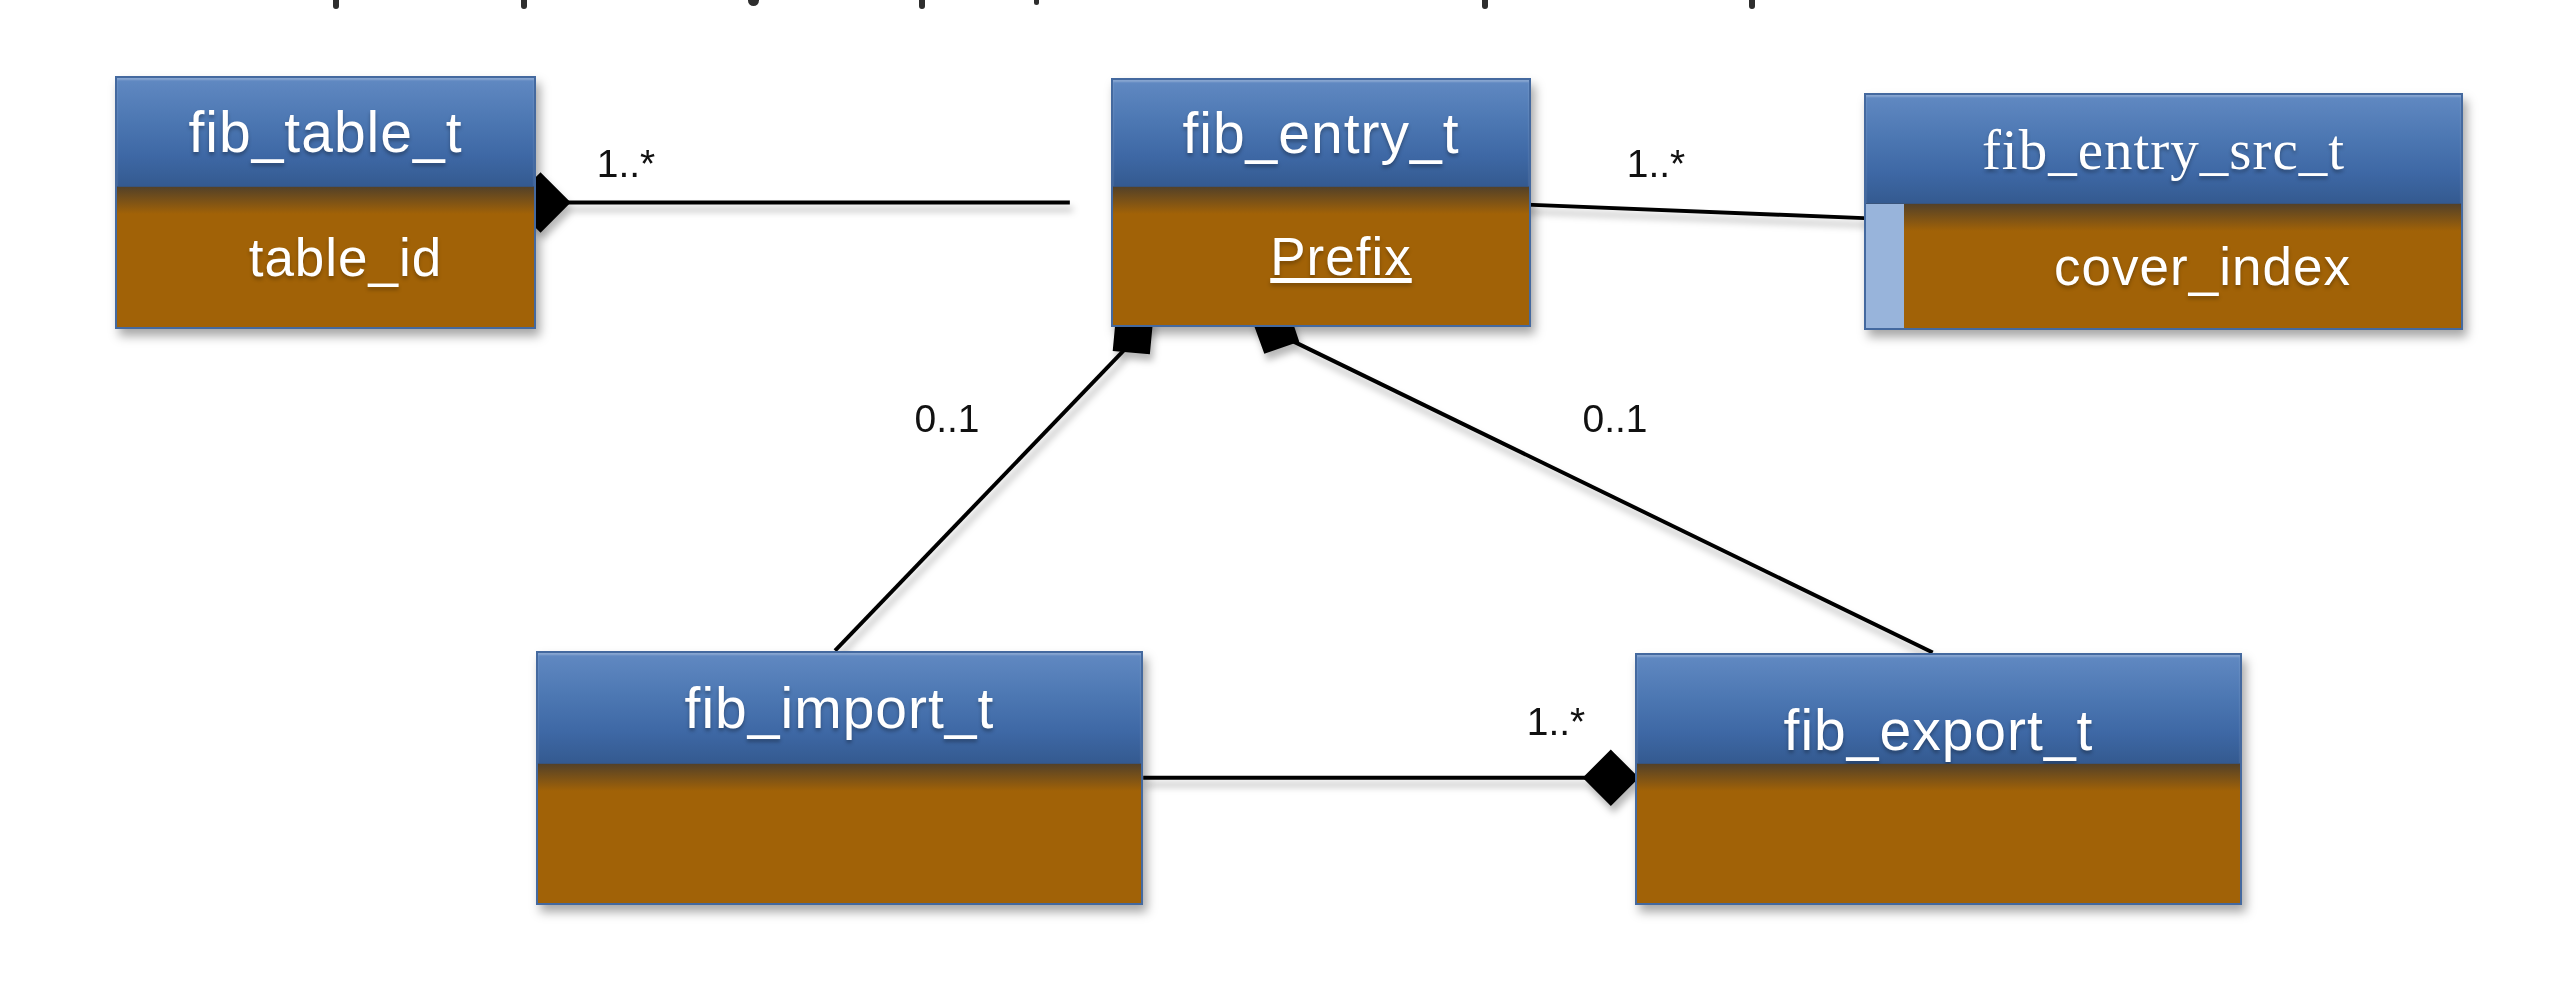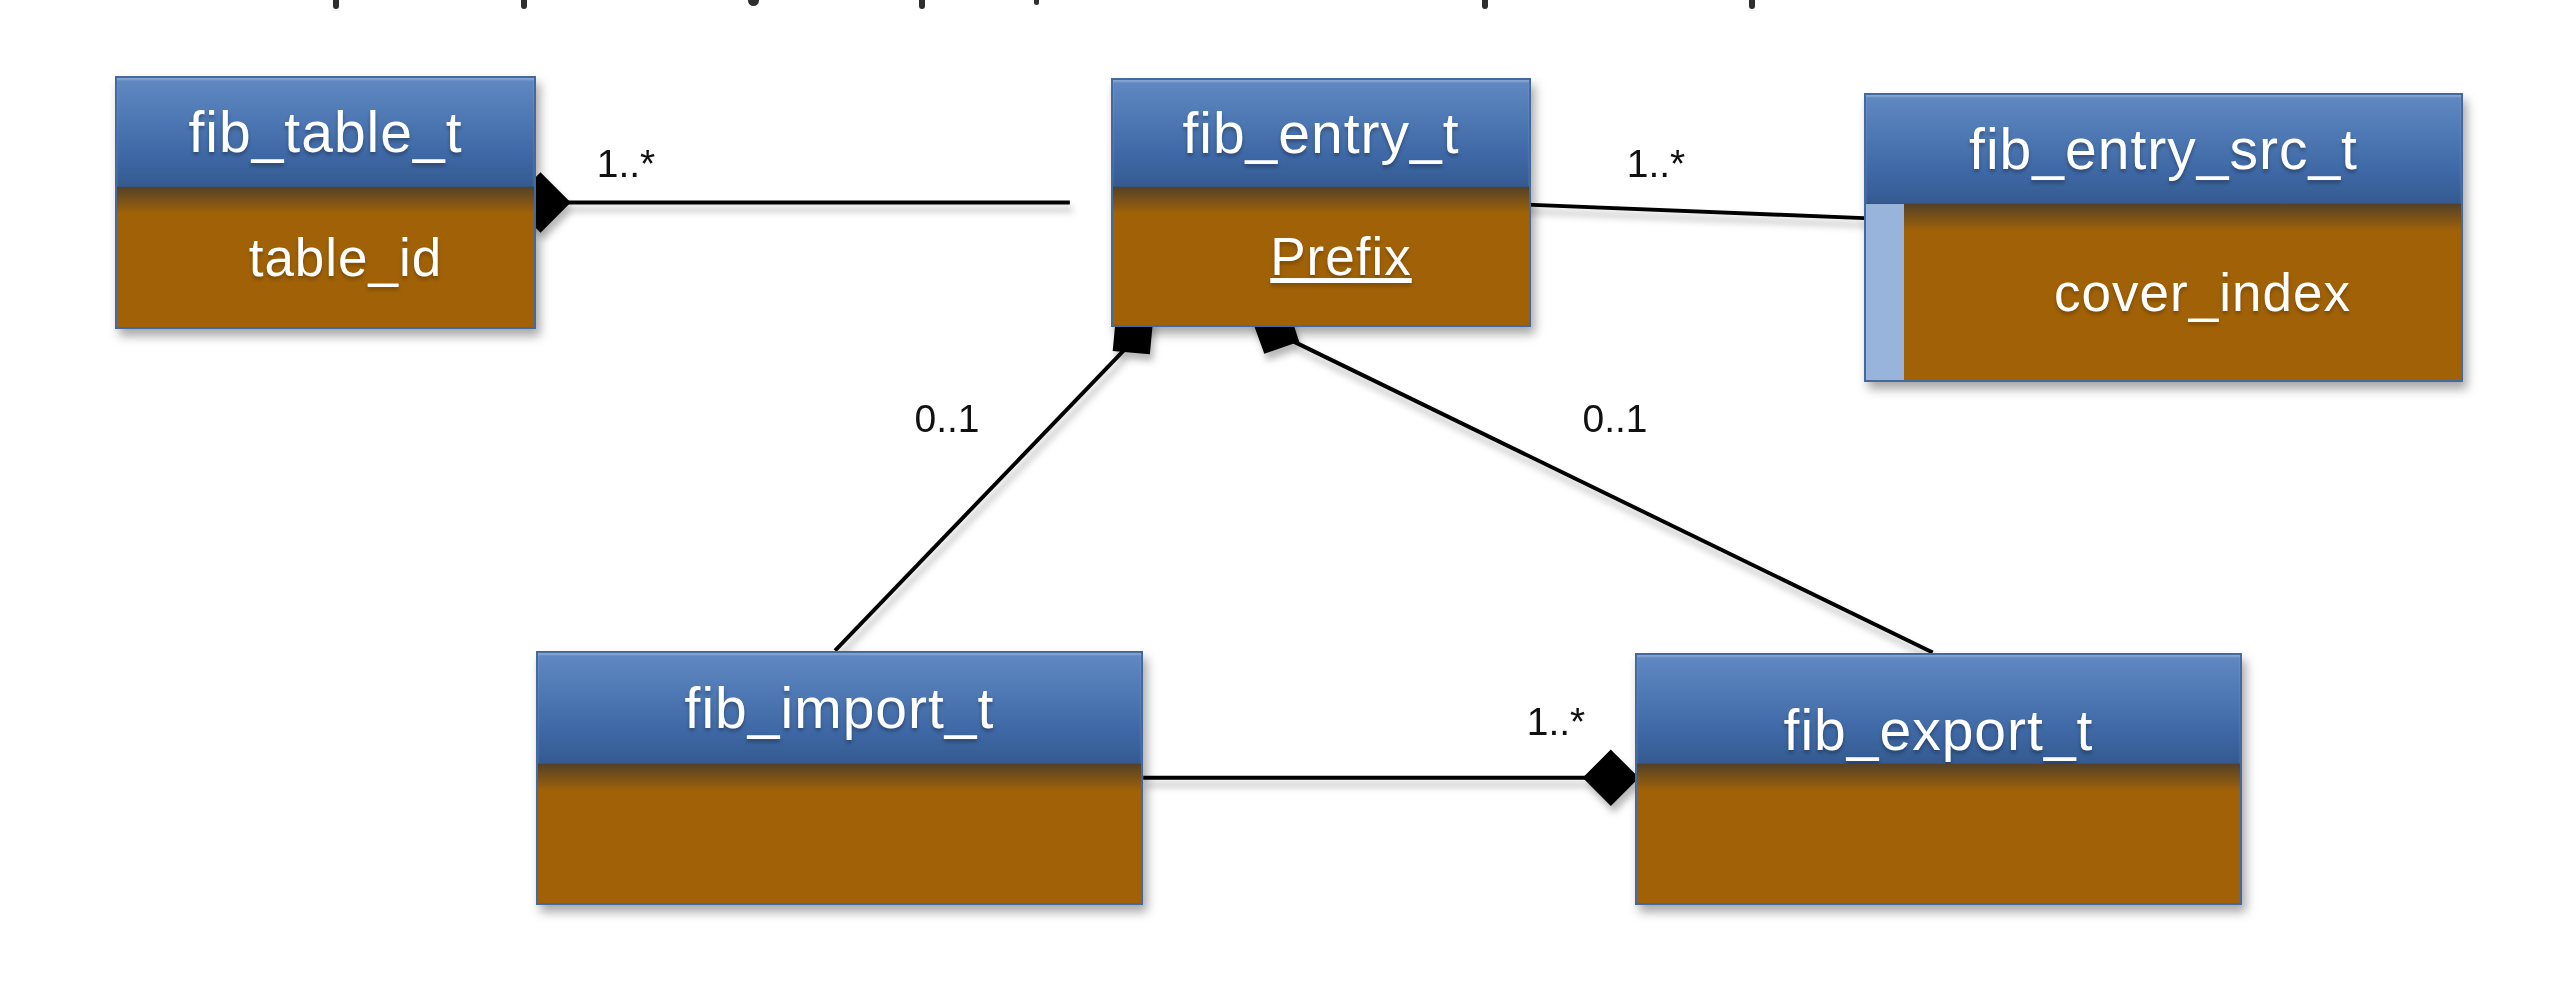--- a/index.html
+++ b/index.html
@@ -111,24 +111,24 @@
   <div class="uml-box" style="left:1070px;top:78px;width:416px;margin-left:41px;">
     <div class="uml-header" style="height:106px;">
       <span>fib_entry_t</span>
     </div>
     <div class="uml-body" style="height:138px;text-decoration:underline;">
       <span>Prefix</span>
     </div>
   </div>
 
   <div class="uml-box" style="left:1864px;top:93px;width:595px;">
-    <div class="uml-header" style="height:108px;">
+    <div class="uml-header" style="height:108px;font-family:Liberation Serif, serif;">
       <span>fib_entry_src_t</span>
     </div>
-    <div class="uml-body" style="height:176px;margin-left:38px;">
+    <div class="uml-body" style="height:124px;margin-left:38px;">
       <span>cover_index</span>
     </div>
   </div>
 
   <div class="uml-box" style="left:536px;top:651px;width:603px;">
     <div class="uml-header" style="height:110px;text-align:center;">
       <span>fib_import_t</span>
     </div>
     <div class="uml-body" style="height:139px;"></div>
   </div>

